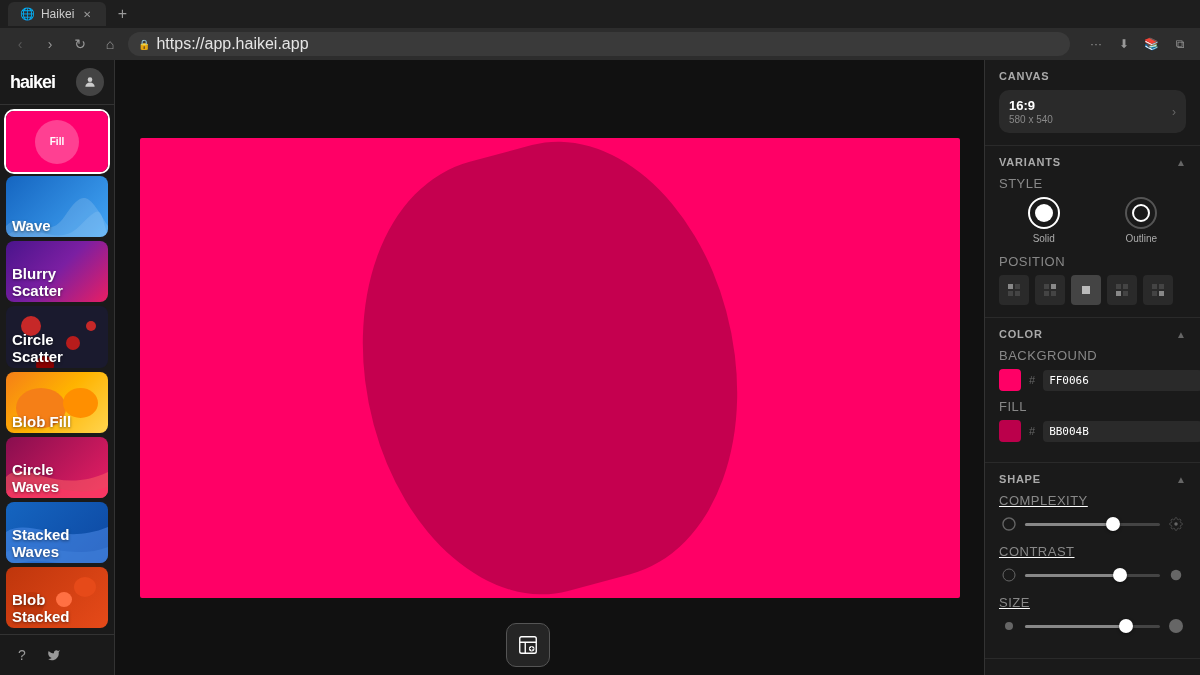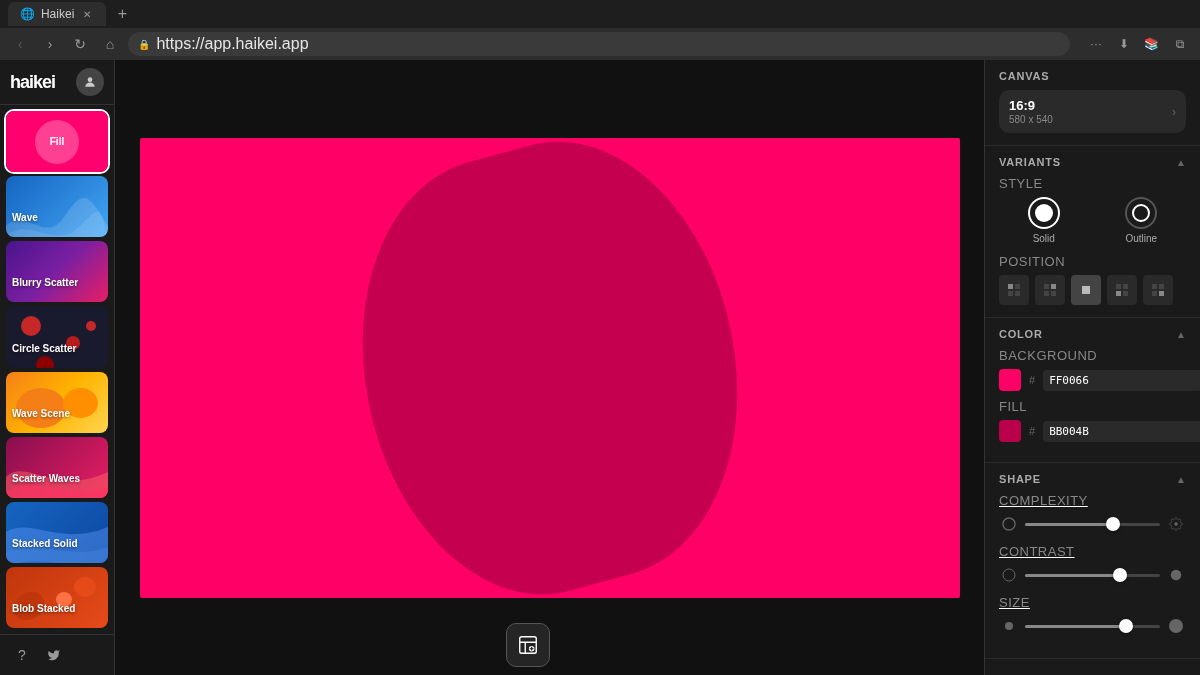--- a/index.html
+++ b/index.html
@@ -24,21 +24,21 @@
 
     
     .sidebar { width: 115px; background: #1a1a1a; border-right: 1px solid #333; display: flex; flex-direction: column; overflow: hidden; }
     .sidebar-header { display: flex; align-items: center; justify-content: space-between; padding: 8px 10px; border-bottom: 1px solid #333; }
     .logo { font-size: 18px; font-weight: 700; color: #fff; letter-spacing: -1px; }
     .logo span { color: #fff; }
     .profile-btn { width: 28px; height: 28px; border-radius: 50%; background: #444; display: flex; align-items: center; justify-content: center; font-size: 14px; cursor: pointer; }
     .sidebar-items { flex: 1; overflow-y: auto; padding: 6px; display: flex; flex-direction: column; gap: 4px; }
     .sidebar-item { border-radius: 8px; overflow: hidden; cursor: pointer; position: relative; height: 80px; }
     .sidebar-item.active { outline: 2px solid #fff; }
-    .sidebar-item-label { position: absolute; bottom: 14px; left: 6px; right: 6px; font-size: 10px; font-weight: 600; color: #fff; text-shadow: 0 1px 3px rgba(0,0,0,0.5); }
+    .sidebar-item-label { position: absolute; bottom: 3px; left: 6px; right: 6px; font-size: 15px; font-weight: 600; color: #fff; text-shadow: 0 1px 3px rgba(0,0,0,0.5); }
     .item-blob { background: linear-gradient(135deg, #ff006e, #ff006e); display: flex; align-items: center; justify-content: center; height: 100%; }
     .item-wave { background: linear-gradient(135deg, #1565c0, #42a5f5); height: 100%; }
     .item-blurry { background: linear-gradient(135deg, #4a148c, #7b1fa2, #e91e63); height: 100%; }
     .item-circle-scatter { background: #1a1a2e; height: 100%; position: relative; overflow: hidden; }
     .item-blob-scene { background: linear-gradient(135deg, #f57f17, #ffb300, #ffd54f); height: 100%; }
     .item-layered { background: linear-gradient(135deg, #880e4f, #e91e63); height: 100%; }
     .item-stacked { background: linear-gradient(135deg, #1565c0, #0d47a1); height: 100%; }
     .item-blob-scatter { background: linear-gradient(135deg, #bf360c, #e64a19); height: 100%; }
     .sidebar-footer { display: flex; align-items: center; gap: 8px; padding: 8px 10px; border-top: 1px solid #333; }
     .footer-btn { width: 24px; height: 24px; display: flex; align-items: center; justify-content: center; color: #999; font-size: 14px; cursor: pointer; border-radius: 4px; }
@@ -177,42 +177,42 @@
           <div class="scatter-dot" style="width:10px;height:10px;background:#c62828;top:15px;left:80px;"></div>
         </div>
         <div class="sidebar-item-label">Circle Scatter</div>
       </div>
 
       <div class="sidebar-item">
         <div class="item-blob-scene" style="position:relative;overflow:hidden;">
           <div style="position:absolute;width:50px;height:40px;background:#f57f17;border-radius:50%;bottom:5px;left:10px;"></div>
           <div style="position:absolute;width:35px;height:30px;background:#ff8f00;border-radius:50%;bottom:15px;right:10px;"></div>
         </div>
-        <div class="sidebar-item-label">Wave Scene</div>
+        <div class="sidebar-item-label">Blob Fill</div>
       </div>
 
       <div class="sidebar-item">
         <div class="item-layered" style="position:relative;overflow:hidden;">
           <svg width="100%" height="80" viewBox="0 0 104 80" preserveAspectRatio="none">
             <path d="M0 40 C20 20, 50 60, 104 35 L104 80 L0 80 Z" fill="rgba(255,100,100,0.5)"></path>
             <path d="M0 55 C30 35, 60 65, 104 50 L104 80 L0 80 Z" fill="rgba(255,50,100,0.6)"></path>
           </svg>
         </div>
-        <div class="sidebar-item-label">Scatter Waves</div>
+        <div class="sidebar-item-label">Circle Waves</div>
       </div>
 
       <div class="sidebar-item">
         <div class="item-stacked" style="position:relative;overflow:hidden;">
           <svg width="100%" height="80" viewBox="0 0 104 80" preserveAspectRatio="none">
             <path d="M0 30 C25 15, 55 45, 104 25 L104 80 L0 80 Z" fill="rgba(100,160,255,0.4)"></path>
             <path d="M0 50 C30 35, 65 60, 104 45 L104 80 L0 80 Z" fill="rgba(66,130,220,0.5)"></path>
             <path d="M0 65 C35 50, 70 70, 104 60 L104 80 L0 80 Z" fill="rgba(30,100,200,0.6)"></path>
           </svg>
         </div>
-        <div class="sidebar-item-label">Stacked Solid</div>
+        <div class="sidebar-item-label">Stacked Waves</div>
       </div>
 
       <div class="sidebar-item">
         <div class="item-blob-scatter" style="position:relative;overflow:hidden;">
           <div style="position:absolute;width:30px;height:28px;background:#bf360c;border-radius:60% 40%;bottom:8px;left:8px;"></div>
           <div style="position:absolute;width:22px;height:20px;background:#e64a19;border-radius:50%;top:10px;right:12px;"></div>
           <div style="position:absolute;width:16px;height:15px;background:#ff7043;border-radius:50%;top:25px;left:50px;"></div>
         </div>
         <div class="sidebar-item-label">Blob Stacked</div>
       </div>

